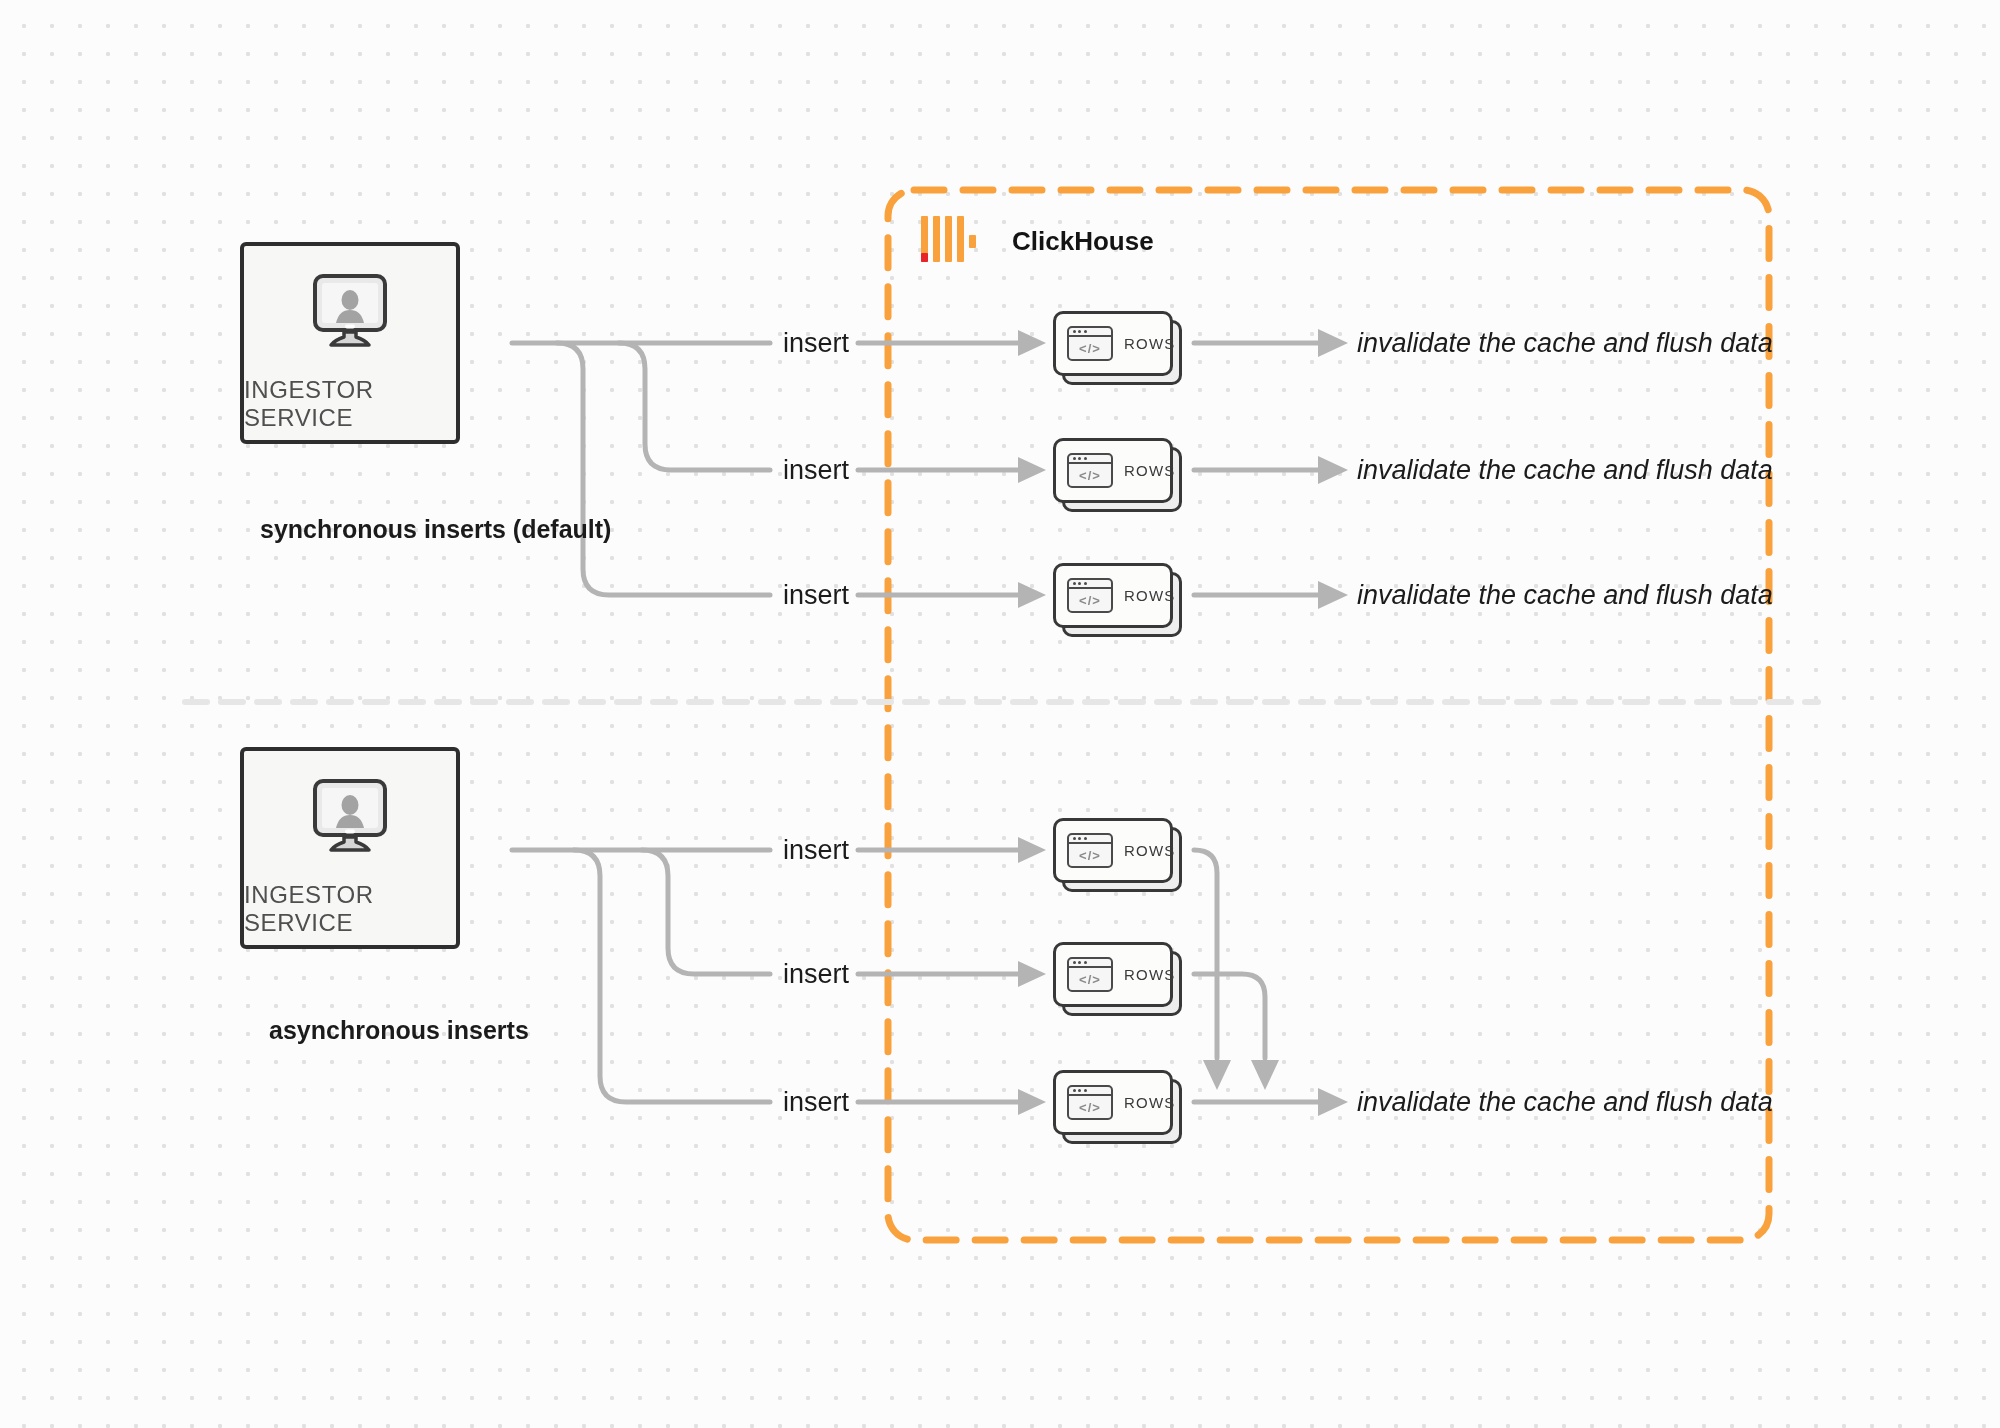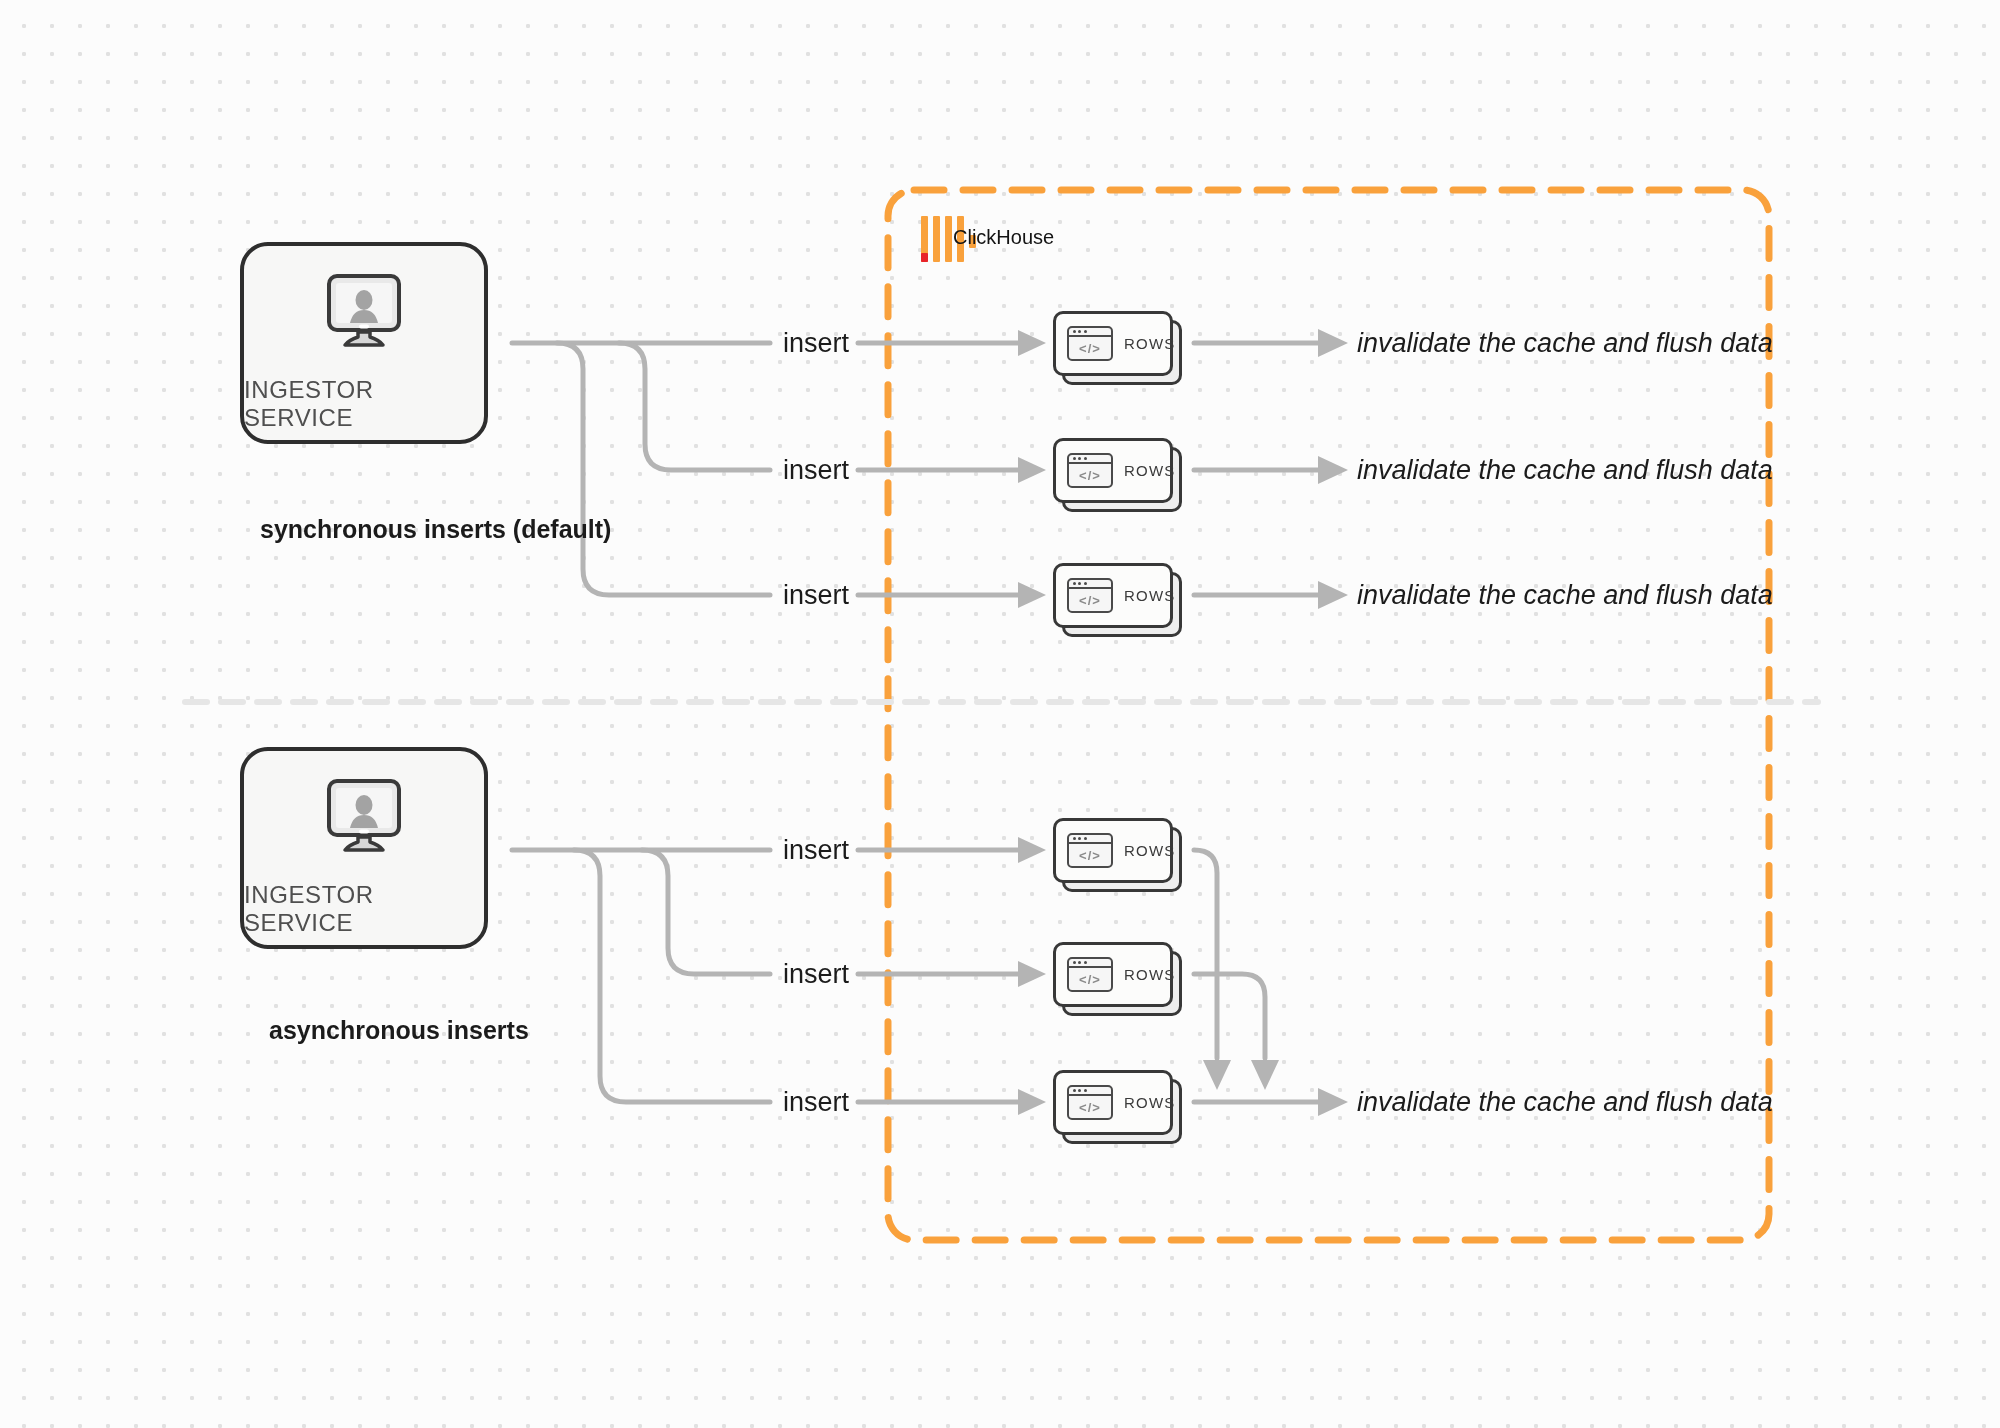--- a/index.html
+++ b/index.html
@@ -10,22 +10,22 @@
     background-size:28px 28px;background-position:10px 12px;
     font-family:"Liberation Sans",sans-serif;color:var(--ink,#1b1b1b);
   }
   svg.layer{position:absolute;left:0;top:0;z-index:1;}
   .ln{fill:none;stroke:var(--line,#b4b4b4);stroke-width:5;stroke-linecap:round;}
   .ah{fill:var(--line,#b4b4b4);stroke:none;}
   .ch-rect{fill:none;stroke:var(--orange,#f9a13c);stroke-width:7;stroke-dasharray:30 19;stroke-linecap:round;}
   .divider{fill:none;stroke:var(--divider,#e6e6e6);stroke-width:6;stroke-dasharray:22 14;stroke-linecap:round;}
 
   .node{
-    position:absolute;width:248px;height:202px;box-sizing:border-box;z-index:2;
-    background:var(--box-fill,#f7f7f6);border:4px solid var(--box-border,#2e2e2e);border-radius:28px;
+    position:absolute;width:220px;height:202px;box-sizing:border-box;z-index:2;
+    background:var(--box-fill,#f7f7f6);border:4px solid var(--box-border,#2e2e2e);border-radius:6px;
     display:flex;flex-direction:column;align-items:center;
   }
   .node .node-label{margin-top:12px;font-size:24px;letter-spacing:.6px;color:#4f4f4f;}
   .node svg{margin-top:26px;}
 
   .section-label{position:absolute;z-index:2;font-weight:bold;font-size:25px;color:var(--ink,#1b1b1b);white-space:nowrap;margin-left:32px;}
   .flow-label{position:absolute;z-index:2;transform:translate(-50%,-50%);font-size:27px;white-space:nowrap;}
   .result-label{position:absolute;z-index:2;transform:translate(0,-50%);font-size:27px;white-space:nowrap;font-style:italic;}
 
   .card{position:absolute;width:130px;height:75px;z-index:2;}
@@ -35,21 +35,21 @@
   }
   .card .back{left:9px;top:9px;background:var(--card-back,#eeeeee);}
   .card .front{left:0;top:0;background:var(--card-fill,#fcfcfb);display:flex;align-items:center;gap:11px;padding-left:11px;}
   .winicon{width:46px;height:35px;box-sizing:border-box;border:2.5px solid #4a4a4a;border-radius:5px;background:#f6f6f6;display:flex;flex-direction:column;flex:none;}
   .winicon .wbar{height:9px;box-sizing:border-box;border-bottom:2.5px solid #4a4a4a;display:flex;align-items:center;gap:2.5px;padding-left:3.5px;}
   .winicon .wdot{width:3px;height:3px;border-radius:50%;background:#4a4a4a;flex:none;}
   .winicon .wcode{flex:1;display:flex;align-items:center;justify-content:center;font-size:13px;font-weight:bold;color:#8a8a8a;letter-spacing:1px;}
   .rows-label{font-size:15px;letter-spacing:1.2px;color:#3a3a3a;}
 
   .ch-logo{position:absolute;left:918px;top:214px;z-index:2;}
-  .ch-title{position:absolute;left:953px;top:226px;z-index:2;font-size:20px;font-weight:400;color:#141414;}
+  .ch-title{position:absolute;left:1012px;top:226px;z-index:2;font-size:26px;font-weight:700;color:#141414;}
 </style>
 </head>
 <body>
 
 <div class="canvas">
 
   <svg class="layer" width="2000" height="1428" viewBox="0 0 2000 1428">
 
     <rect class="ch-rect" x="888" y="190" width="881" height="1050" rx="26"></rect>
 

